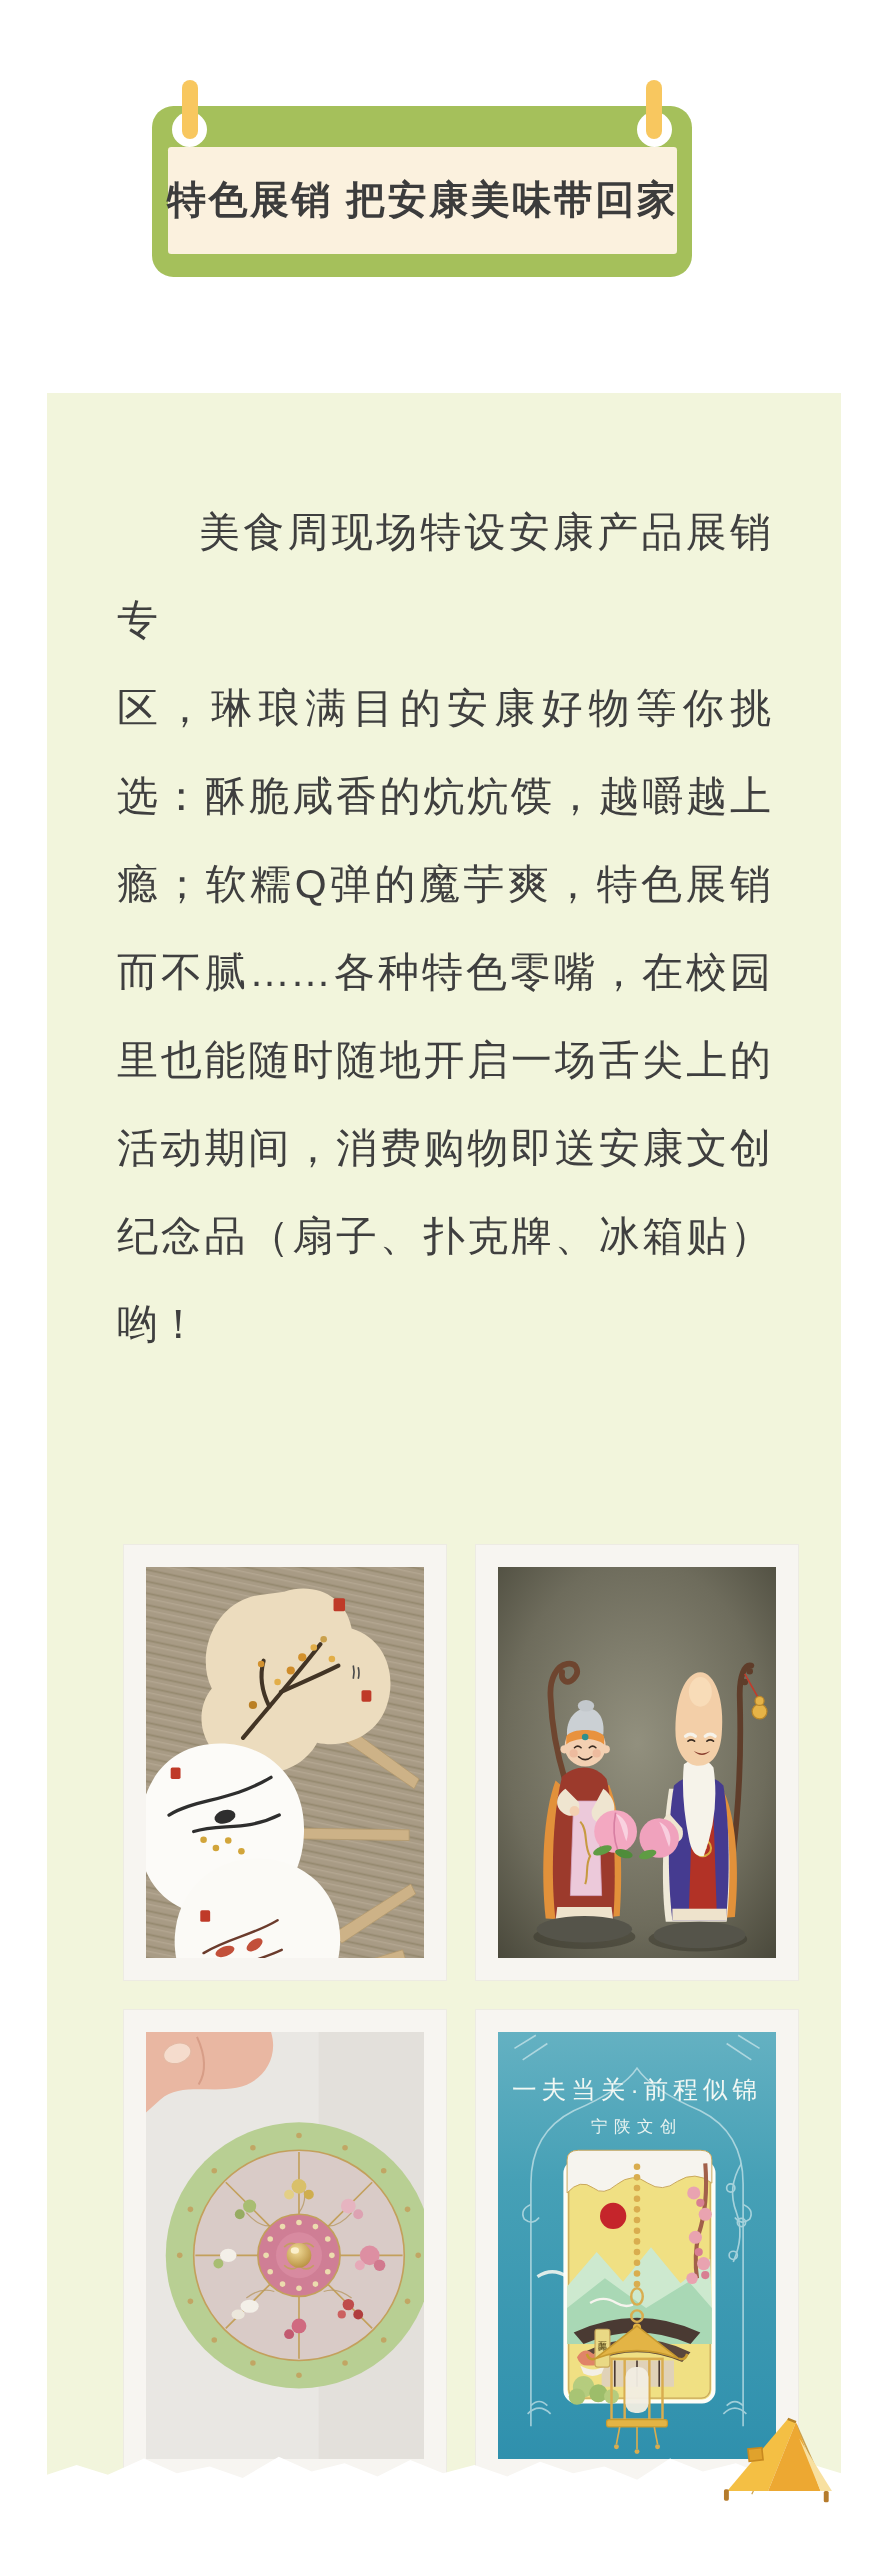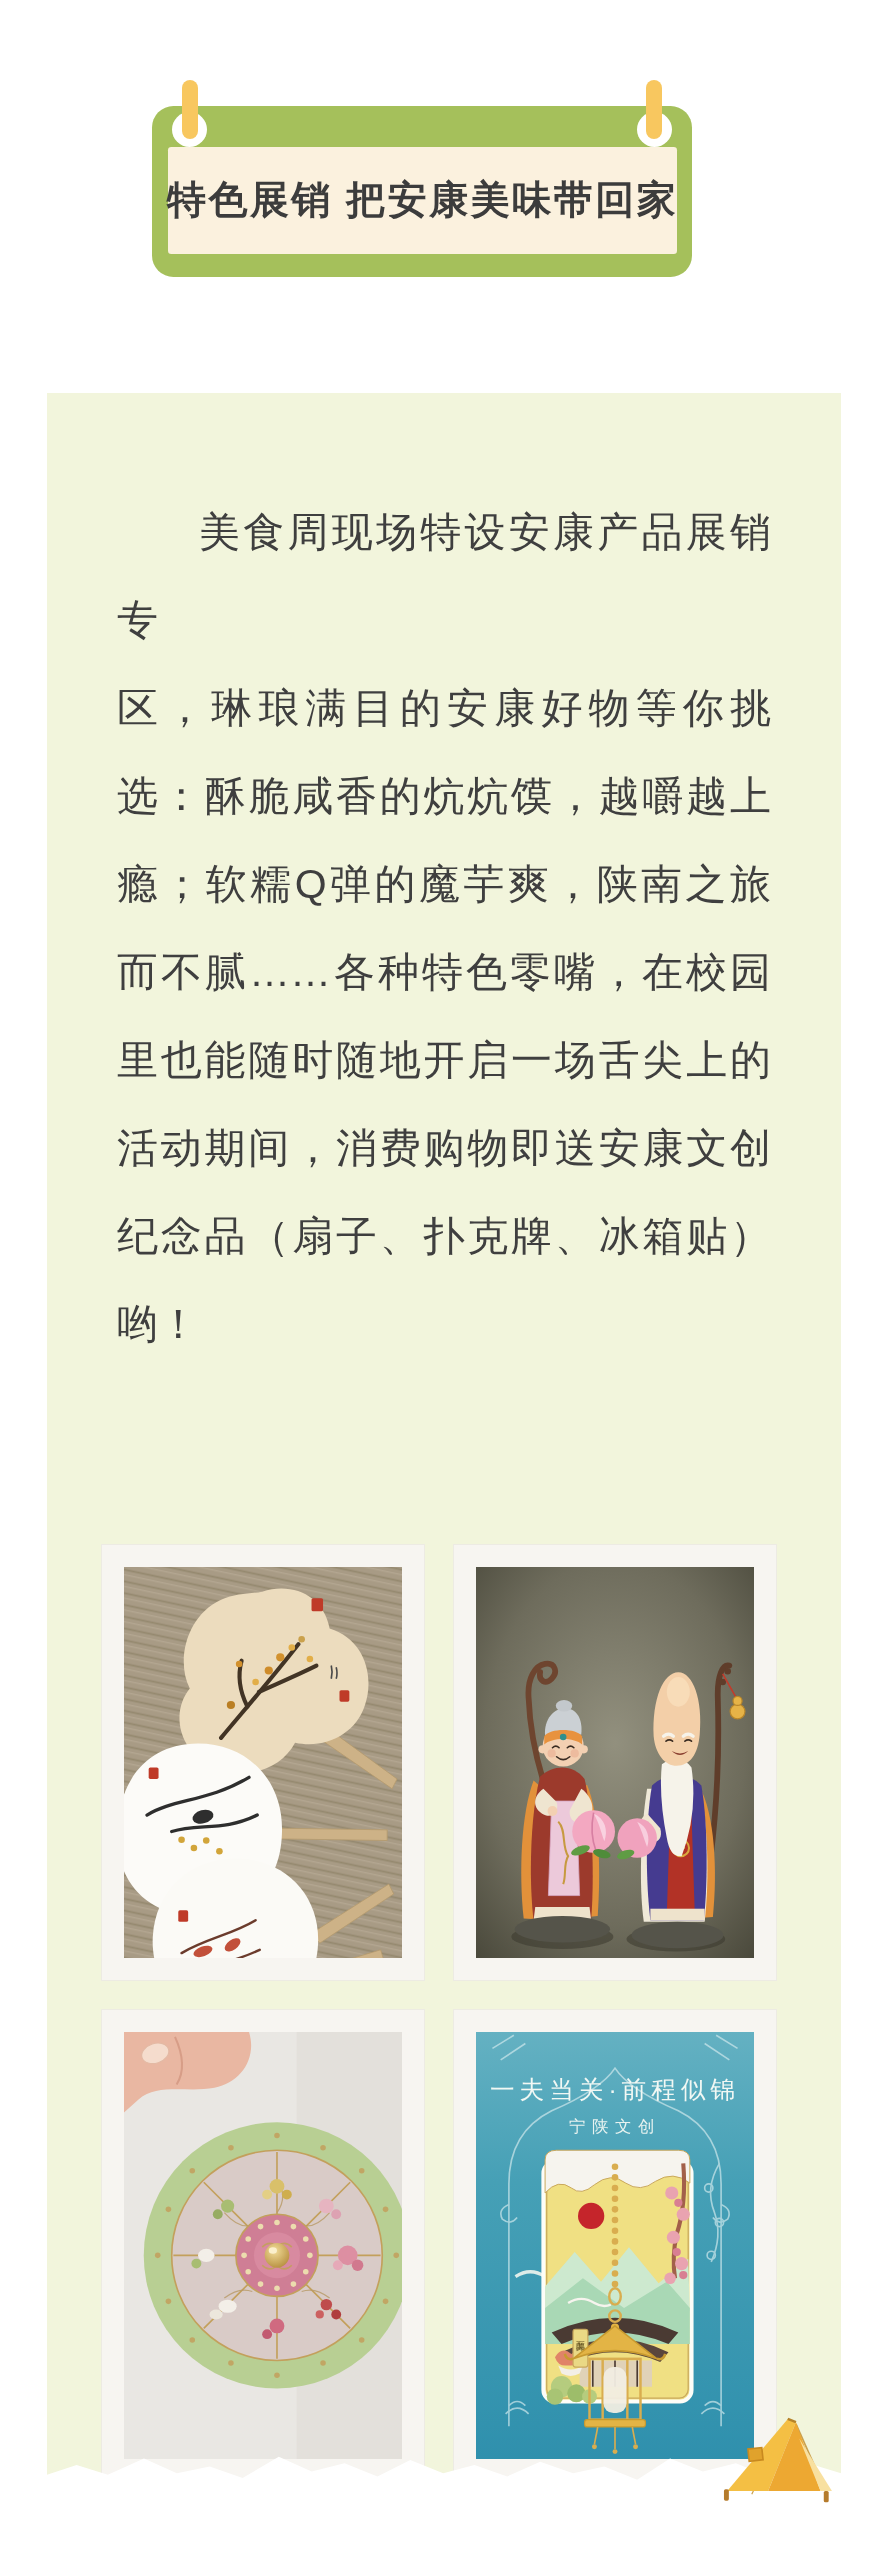--- a/index.html
+++ b/index.html
@@ -19,21 +19,21 @@
   .peg-pin{position:absolute;width:15.6px;height:59px;border-radius:8.2px;background:#f8c75f;top:0;}
   .pin-left{left:30px}.pin-right{right:30px}
   
   .panel{position:absolute;left:47px;top:393px;width:794px;height:2107px;background:#f2f5dc;}
   .article{position:absolute;left:70px;top:95px;width:654px;}
   .line{font-size:41px;line-height:88px;color:#3f3f3f;text-align:justify;text-align-last:justify;
         text-justify:inter-character;}
   .line.first{text-indent:82px;}
   .line.last{text-align-last:left;}
   
-  .photo-grid{position:absolute;left:54px;top:1151px;width:654px;display:grid;
+  .photo-grid{position:absolute;left:76px;top:1151px;width:654px;display:grid;
     grid-template-columns:324px 324px;grid-template-rows:437px 473px;column-gap:6.6px;row-gap:5.8px;gap:28px;}
   .photo-card{background:#f7f5f1;border:0.8px solid #edebe3;padding:22px;box-sizing:border-box;}
   .photo-card svg{width:100%;height:100%;display:block;}
   
   .torn{position:absolute;left:0;bottom:-0.8px;width:794px;height:59px;z-index:5;}
   .tent{position:absolute;left:717px;top:2414px;width:117px;height:90px;z-index:6;}
 </style>
 </head>
 <body>
 
@@ -48,21 +48,21 @@
   <div class="peg-pin pin-left"></div>
   <div class="peg-pin pin-right"></div>
 </div>
 
 <div class="panel">
 
   <div class="article">
     <div class="line first">美食周现场特设安康产品展销专</div>
     <div class="line">区，琳琅满目的安康好物等你挑</div>
     <div class="line">选：酥脆咸香的炕炕馍，越嚼越上</div>
-    <div class="line">瘾；软糯Q弹的魔芋爽，陕南之旅</div>
+    <div class="line">瘾；软糯Q弹的魔芋爽，特色展销</div>
     <div class="line">而不腻……各种特色零嘴，在校园</div>
     <div class="line">里也能随时随地开启一场舌尖上的</div>
     <div class="line">活动期间，消费购物即送安康文创</div>
     <div class="line">纪念品（扇子、扑克牌、冰箱贴）</div>
     <div class="line last">哟！</div>
   </div>
 
   <div class="photo-grid">
 
     <div class="photo-card">

